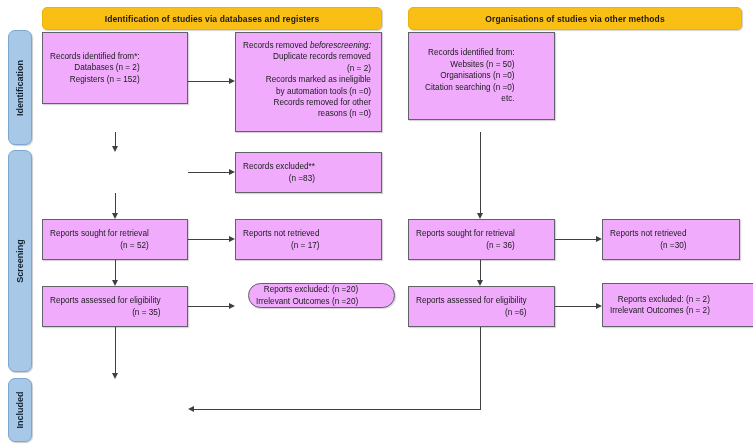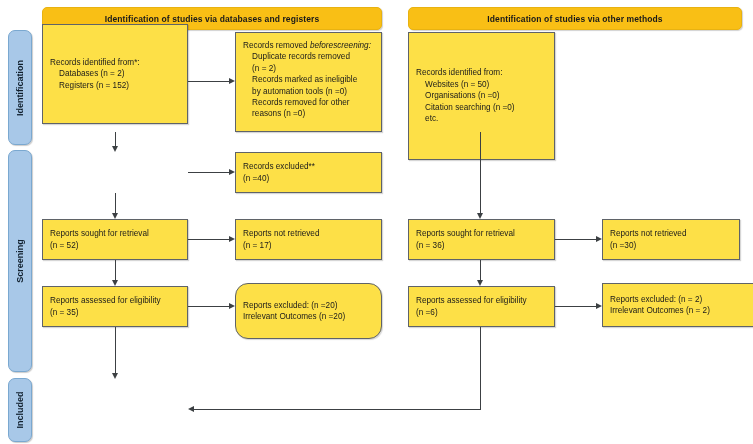--- a/index.html
+++ b/index.html
@@ -1,34 +1,34 @@
 <!DOCTYPE html>
 <html><head>
 <meta charset="utf-8">
 <style>
   html,body{margin:0;padding:0;background:#ffffff;}
   body{width:753px;height:444px;position:relative;overflow:hidden;
        font-family:"Liberation Sans","DejaVu Sans",sans-serif;color:#1a1a1a;}
-  #canvas{position:absolute;left:0;top:0;width:753px;height:444px;}
+  #canvas{position:absolute;left:0;top:0;width:753px;height:444px;text-align:right;}
 
   
   .hdr{position:absolute;background:#f9bf15;border:1px solid #e8b211;border-radius:5px;
        display:flex;align-items:center;justify-content:center;
        font-size:8.5px;font-weight:bold;color:#1a1a1a;letter-spacing:.1px;
        box-shadow:1px 1px 1px rgba(0,0,0,.18);}
 
   
   .band{position:absolute;background:#a8c8e8;border:1px solid #7aa8d0;border-radius:7px;
         box-shadow:1px 1px 1px rgba(0,0,0,.20);}
   .band > span{position:absolute;left:50%;top:50%;
         transform:translate(-50%,-50%) rotate(-90deg);
         white-space:nowrap;font-size:9px;font-weight:bold;color:#11202e;}
 
   
-  .box{position:absolute;background:#fde047;border:1px solid #5f6368;
+  .box{position:absolute;background:#f0abfc;border:1px solid #5f6368;
        box-shadow:1px 1px 1px rgba(0,0,0,.16);
        display:flex;align-items:center;box-sizing:border-box;padding:0 7px;}
   .box .txt{font-size:8.2px;line-height:11.4px;white-space:pre-wrap;color:#1a1a1a;}
   .box.top .txt{align-self:flex-start;margin-top:7px;}
   .ital{font-style:italic;}
 
   
   .ln{position:absolute;background:#3c4043;}
   .lnh{height:1px;}
   .lnv{width:1px;}
@@ -39,34 +39,34 @@
 </style>
 </head>
 <body>
 
 <div id="canvas">
 
   <div class="hdr" style="left:42px;top:7px;width:338px;height:21px;">
     <span>Identification of studies via databases and registers</span>
   </div>
   <div class="hdr" style="left:408px;top:7px;width:332px;height:21px;">
-    <span>Identification of studies via other methods</span>
+    <span>Organisations of studies via other methods</span>
   </div>
 
   <div class="band" style="left:8px;top:30px;width:22px;height:113px;">
     <span>Identification</span>
   </div>
   <div class="band" style="left:8px;top:150px;width:22px;height:220px;">
     <span>Screening</span>
   </div>
   <div class="band" style="left:8px;top:378px;width:22px;height:62px;">
     <span>Included</span>
   </div>
 
-  <div class="box" style="left:42px;top:24px;width:146px;height:100px;">
+  <div class="box" style="left:42px;top:32px;width:146px;height:72px;">
     <div class="txt">Records identified from*:
     Databases (n = 2)
     Registers (n = 152)</div>
   </div>
 
   <div class="box top" style="left:235px;top:32px;width:147px;height:100px;">
     <div class="txt"><span>Records removed </span><span class="ital">before</span><span class="ital">screening</span><span class="ital">:</span><span>
     Duplicate records removed
     (n = 2)
     Records marked as ineligible
@@ -76,21 +76,21 @@
   </div>
 
   <div class="ln lnh" style="left:188px;top:81px;width:41px;"></div>
   <div class="ar ar-r" style="left:229px;top:77.5px;"></div>
 
   <div class="ln lnv" style="left:115px;top:132px;height:14px;"></div>
   <div class="ar ar-d" style="left:111.5px;top:146px;"></div>
 
   <div class="box" style="left:235px;top:152px;width:147px;height:41px;">
     <div class="txt">Records excluded**
-(n =40)</div>
+(n =83)</div>
   </div>
   <div class="ln lnh" style="left:188px;top:172px;width:41px;"></div>
   <div class="ar ar-r" style="left:229px;top:168.5px;"></div>
   <div class="ln lnv" style="left:115px;top:193px;height:20px;"></div>
   <div class="ar ar-d" style="left:111.5px;top:213px;"></div>
 
   <div class="box" style="left:42px;top:219px;width:146px;height:41px;">
     <div class="txt">Reports sought for retrieval
 (n = 52)</div>
   </div>
@@ -100,32 +100,32 @@
   </div>
   <div class="ln lnh" style="left:188px;top:239px;width:41px;"></div>
   <div class="ar ar-r" style="left:229px;top:235.5px;"></div>
   <div class="ln lnv" style="left:115px;top:260px;height:20px;"></div>
   <div class="ar ar-d" style="left:111.5px;top:280px;"></div>
 
   <div class="box" style="left:42px;top:286px;width:146px;height:41px;">
     <div class="txt">Reports assessed for eligibility
 (n = 35)</div>
   </div>
-  <div class="box" style="left:235px;top:283px;width:147px;height:56px;border-radius:13px;">
+  <div class="box" style="left:248px;top:283px;width:147px;height:25px;border-radius:13px;">
     <div class="txt">Reports excluded: (n =20)
 Irrelevant Outcomes (n =20)</div>
   </div>
   <div class="ln lnh" style="left:188px;top:306px;width:41px;"></div>
   <div class="ar ar-r" style="left:229px;top:302.5px;"></div>
 
   <div class="ln lnv" style="left:115px;top:327px;height:46px;"></div>
   <div class="ar ar-d" style="left:111.5px;top:373px;"></div>
 
 
-  <div class="box" style="left:408px;top:32px;width:147px;height:128px;">
+  <div class="box" style="left:408px;top:32px;width:147px;height:88px;">
     <div class="txt">Records identified from:
     Websites (n = 50)
     Organisations (n =0)
     Citation searching (n =0)
     etc.</div>
   </div>
   <div class="ln lnv" style="left:480px;top:132px;height:81px;"></div>
   <div class="ar ar-d" style="left:476.5px;top:213px;"></div>
 
   <div class="box" style="left:408px;top:219px;width:147px;height:41px;">

